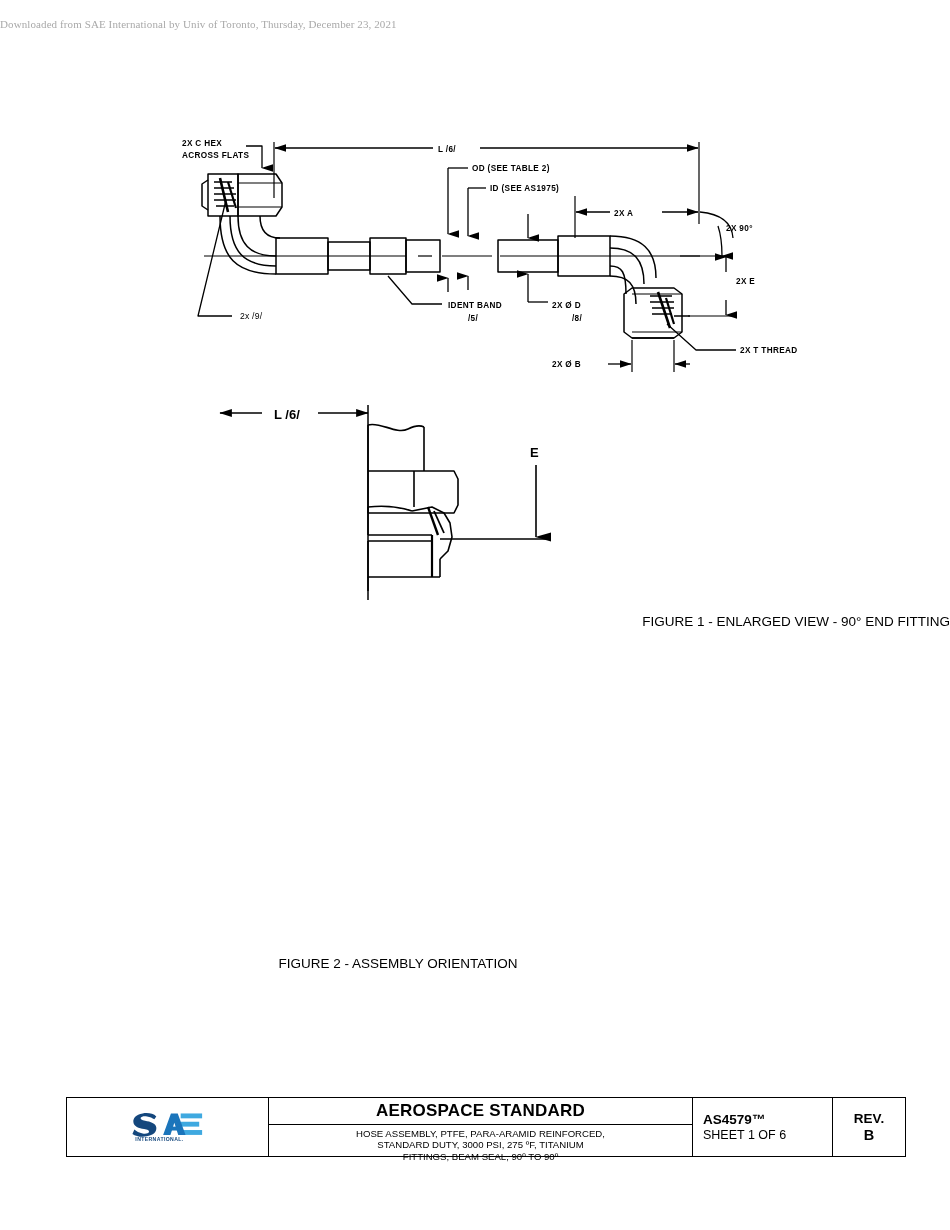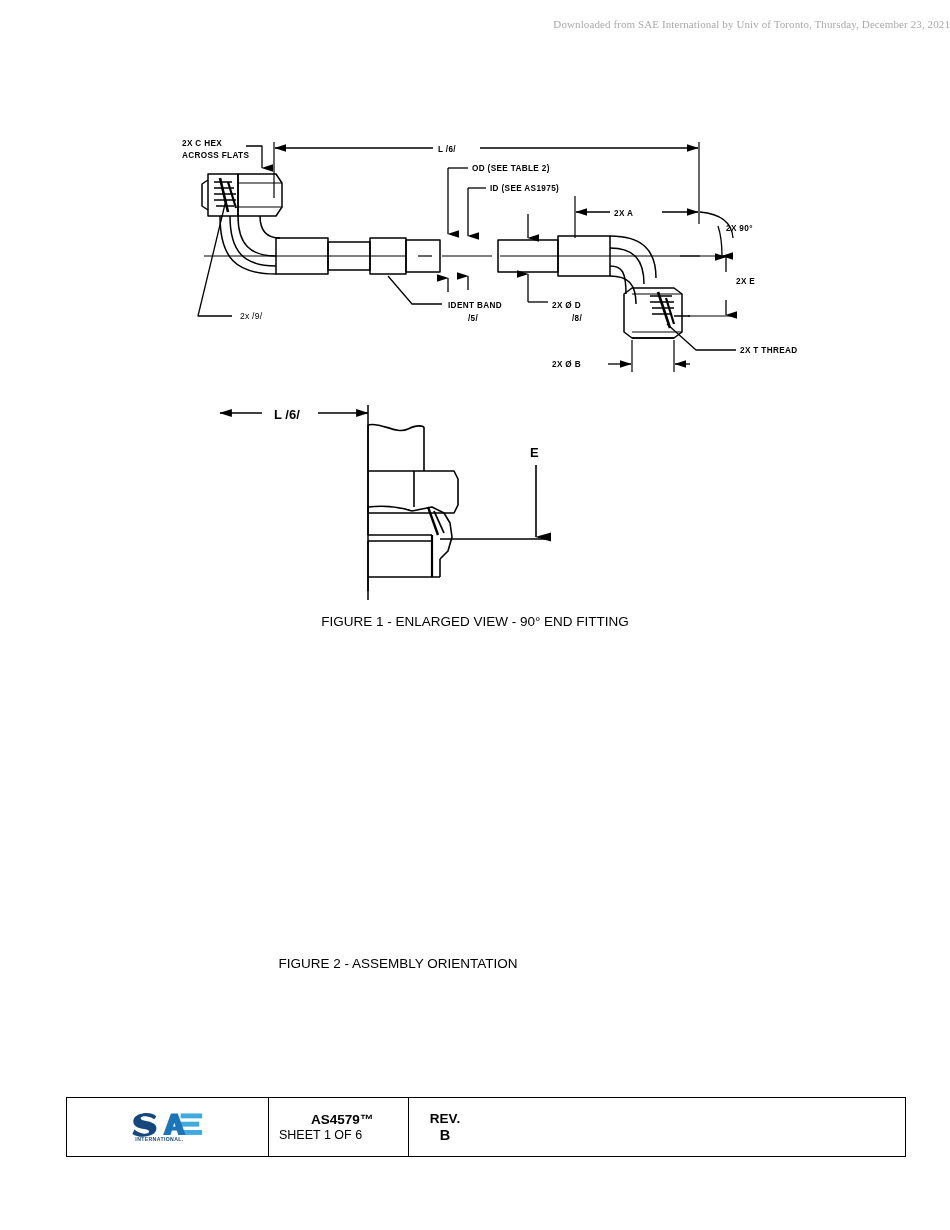--- a/index.html
+++ b/index.html
@@ -15,21 +15,21 @@
     color: #000000;
     overflow: hidden;
   }
 
   
   .dl-header {
     position: absolute;
     top: 18px;
     left: 0;
     width: 950px;
-    text-align: right;
+    text-align: left;
     font-family: "Liberation Serif", serif;
     font-size: 11px;
     color: #a9a9a9;
     letter-spacing: 0.1px;
     white-space: nowrap;
   }
 
   
   .fig1-wrap {
     position: absolute;
@@ -47,21 +47,21 @@
   }
   .fig1-wrap svg, .fig2-wrap svg { display: block; }
 
   
   .fig-caption {
     position: absolute;
     font-size: 13.5px;
     color: #000;
     white-space: nowrap;
   }
-  #fig1-caption { left: 8px; top: 614px; width: 934px; text-align: center; }
+  #fig1-caption { left: 16px; top: 614px; width: 934px; text-align: right; }
   #fig2-caption { left: 0; top: 956px; width: 796px; text-align: center; }
 
   
   .title-block {
     position: absolute;
     left: 66px;
     top: 1097px;
     width: 840px;
     height: 60px;
     border: 1.6px solid #000;
@@ -110,21 +110,20 @@
     text-align: center;
     font-size: 9.6px;
     line-height: 11.4px;
     padding-top: 3px;
     box-sizing: border-box;
   }
   .doc-number {
     font-size: 13.5px;
     font-weight: bold;
     line-height: 16px;
-    margin-left: 32px;
   }
   .doc-sheet {
     font-size: 12.5px;
     line-height: 15px;
   }
   .rev-label {
     font-size: 13.5px;
     font-weight: bold;
     line-height: 16px;
   }
@@ -360,20 +359,28 @@
 
         <path d="M56,9 C50,3 38,1 28,3 C14,5 8,13 9,21 C10,30 20,33 31,35
                  C38,36 42,38 41,41 C40,44 34,45 28,44 C21,43 15,40 11,36
                  L7,45 C14,50 26,52 36,50 C50,48 57,41 56,32 C55,23 44,20 33,18
                  C26,17 23,15 24,12 C25,9 31,8 37,9 C43,10 48,12 52,15 Z" fill="#14477d"></path>
         <text x="13" y="60" font-family="Liberation Sans, sans-serif" font-size="10.5" font-weight="bold" letter-spacing="0.8" fill="#14477d">INTERNATIONAL.</text>
       </svg>
     </div>
   </div>
 
+  <div class="tb-cell tb-title">
+    <div class="as-standard">AEROSPACE STANDARD</div>
+    <div class="as-desc">
+      <div>HOSE ASSEMBLY, PTFE, PARA-ARAMID REINFORCED,</div>
+      <div>STANDARD DUTY, 3000 PSI, 275 ºF, TITANIUM</div>
+      <div>FITTINGS, BEAM SEAL, 90º TO 90º</div>
+    </div>
+  </div>
 
   <div class="tb-cell tb-doc">
     <div class="doc-number">AS4579™</div>
     <div class="doc-sheet">SHEET 1 OF 6</div>
   </div>
 
   <div class="tb-cell tb-rev">
     <div class="rev-label">REV.</div>
     <div class="rev-value">B</div>
   </div>

